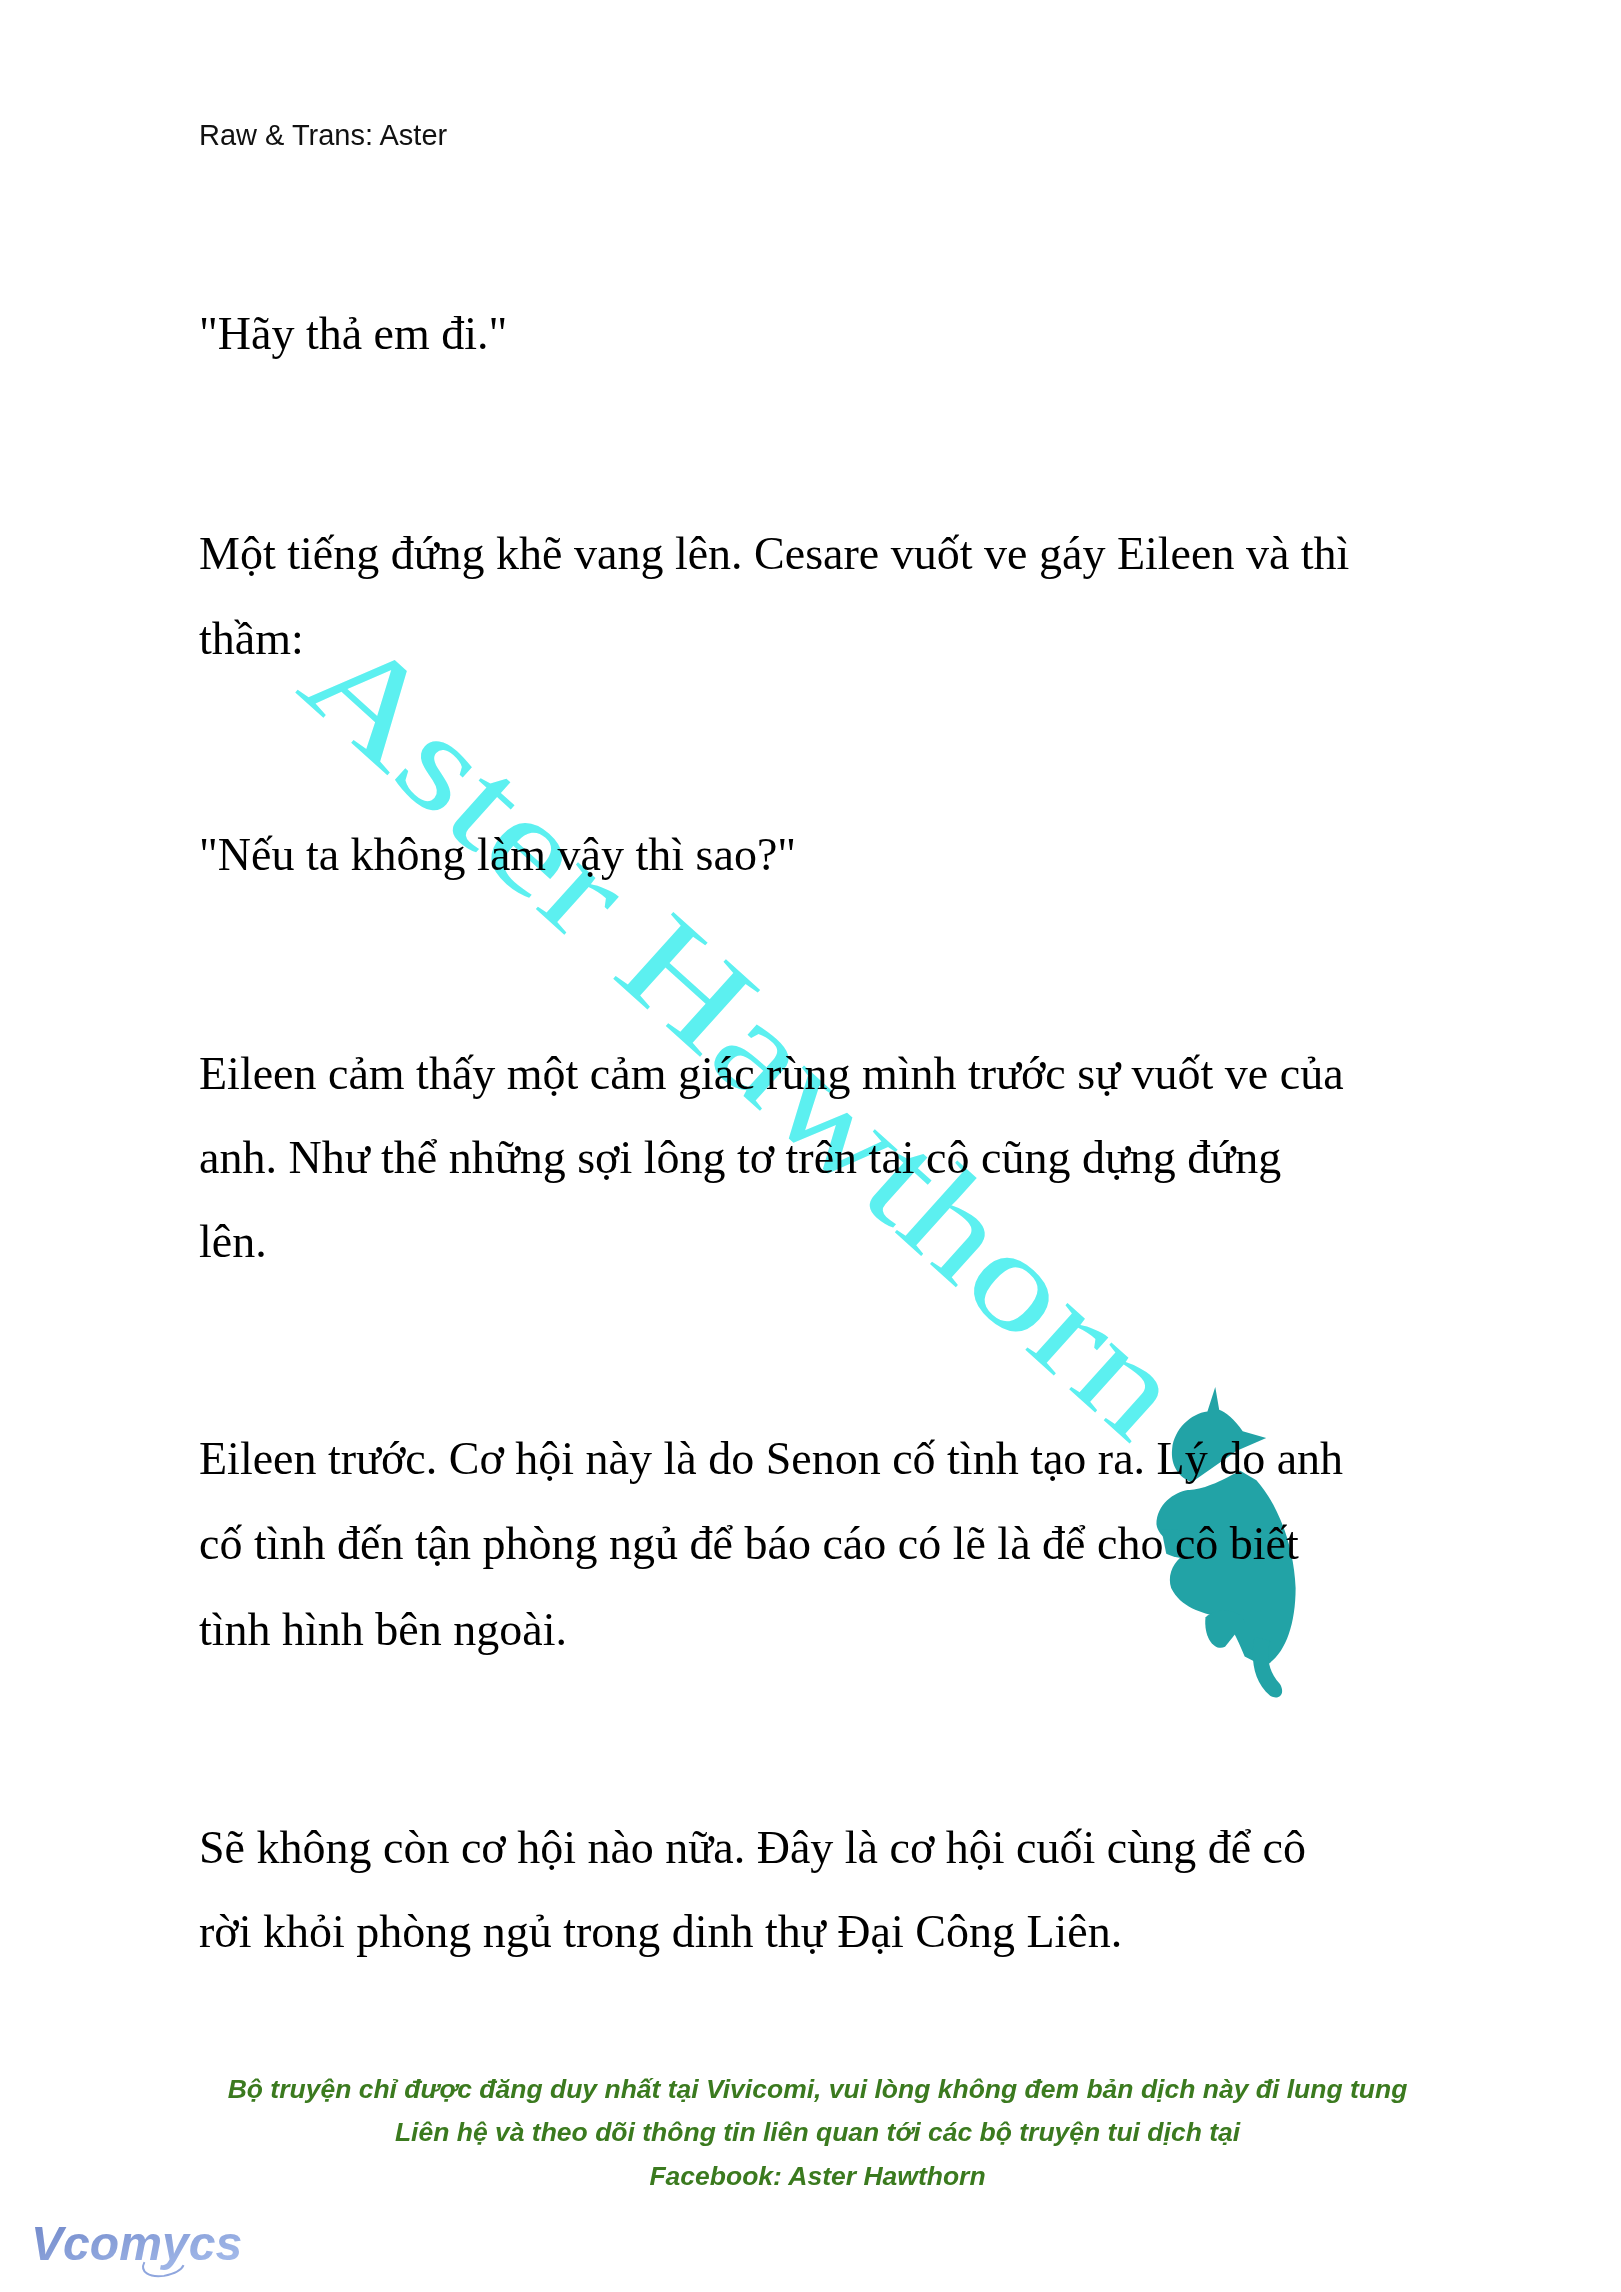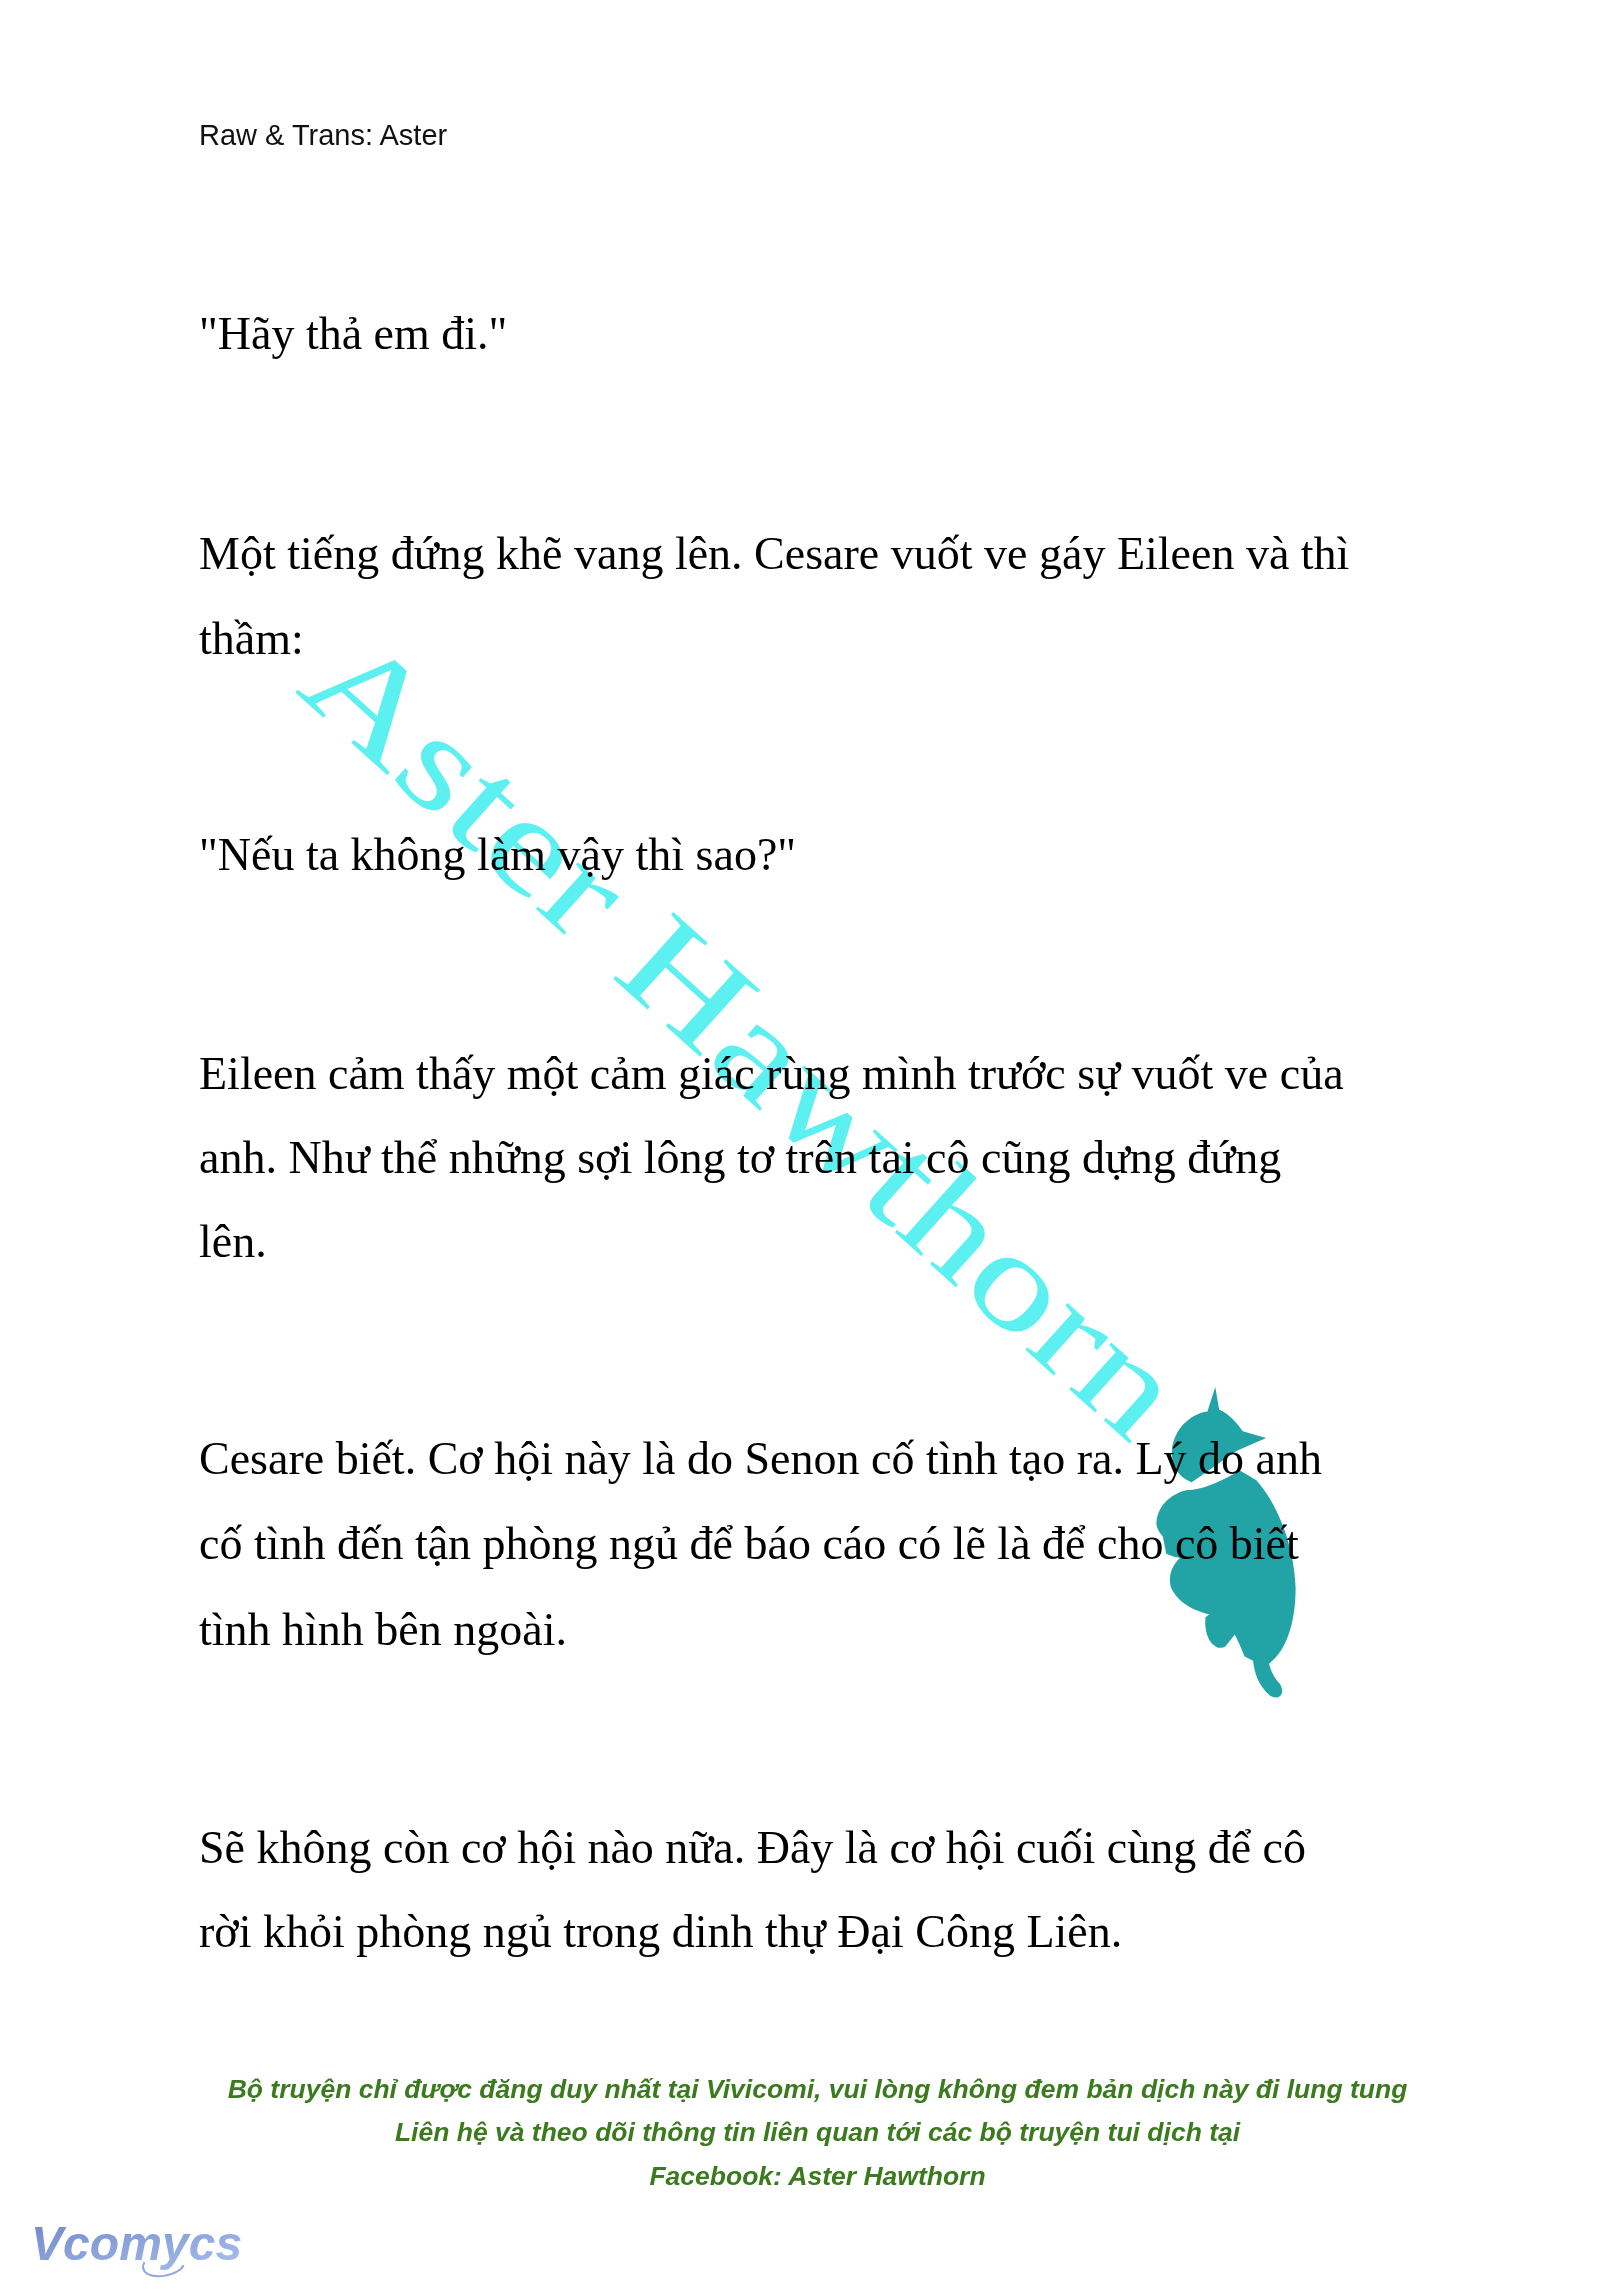--- a/index.html
+++ b/index.html
@@ -46,21 +46,21 @@
 
   <div class="header">Raw &amp; Trans: Aster</div>
 
   <div class="line" style="top:306px">"Hãy thả em đi."</div>
   <div class="line" style="top:526px">Một tiếng đứng khẽ vang lên. Cesare vuốt ve gáy Eileen và thì</div>
   <div class="line" style="top:611px">thầm:</div>
   <div class="line" style="top:827px">"Nếu ta không làm vậy thì sao?"</div>
   <div class="line" style="top:1130px">anh. Như thể những sợi lông tơ trên tai cô cũng dựng đứng</div>
   <div class="line" style="top:1046px">Eileen cảm thấy một cảm giác rùng mình trước sự vuốt ve của</div>
   <div class="line" style="top:1214px">lên.</div>
-  <div class="line" style="top:1431px">Cesare biết. Cơ hội này là do Senon cố tình tạo ra. Lý do anh</div>
+  <div class="line" style="top:1431px">Eileen trước. Cơ hội này là do Senon cố tình tạo ra. Lý do anh</div>
   <div class="line" style="top:1516px">cố tình đến tận phòng ngủ để báo cáo có lẽ là để cho cô biết</div>
   <div class="line" style="top:1820px">Sẽ không còn cơ hội nào nữa. Đây là cơ hội cuối cùng để cô</div>
   <div class="line" style="top:1602px">tình hình bên ngoài.</div>
   <div class="line" style="top:1904px">rời khỏi phòng ngủ trong dinh thự Đại Công Liên.</div>
 
   <div class="footer-line" style="top:2074px; color:#3B7A1F">Bộ truyện chỉ được đăng duy nhất tại Vivicomi, vui lòng không đem bản dịch này đi lung tung</div>
   <div class="footer-line" style="top:2117px; color:#3B7A1F">Liên hệ và theo dõi thông tin liên quan tới các bộ truyện tui dịch tại</div>
   <div class="footer-line" style="top:2161px; color:#3B7A1F">Facebook: Aster Hawthorn</div>
 
   <svg class="logo" viewBox="0 0 230 72" xmlns="http://www.w3.org/2000/svg">

